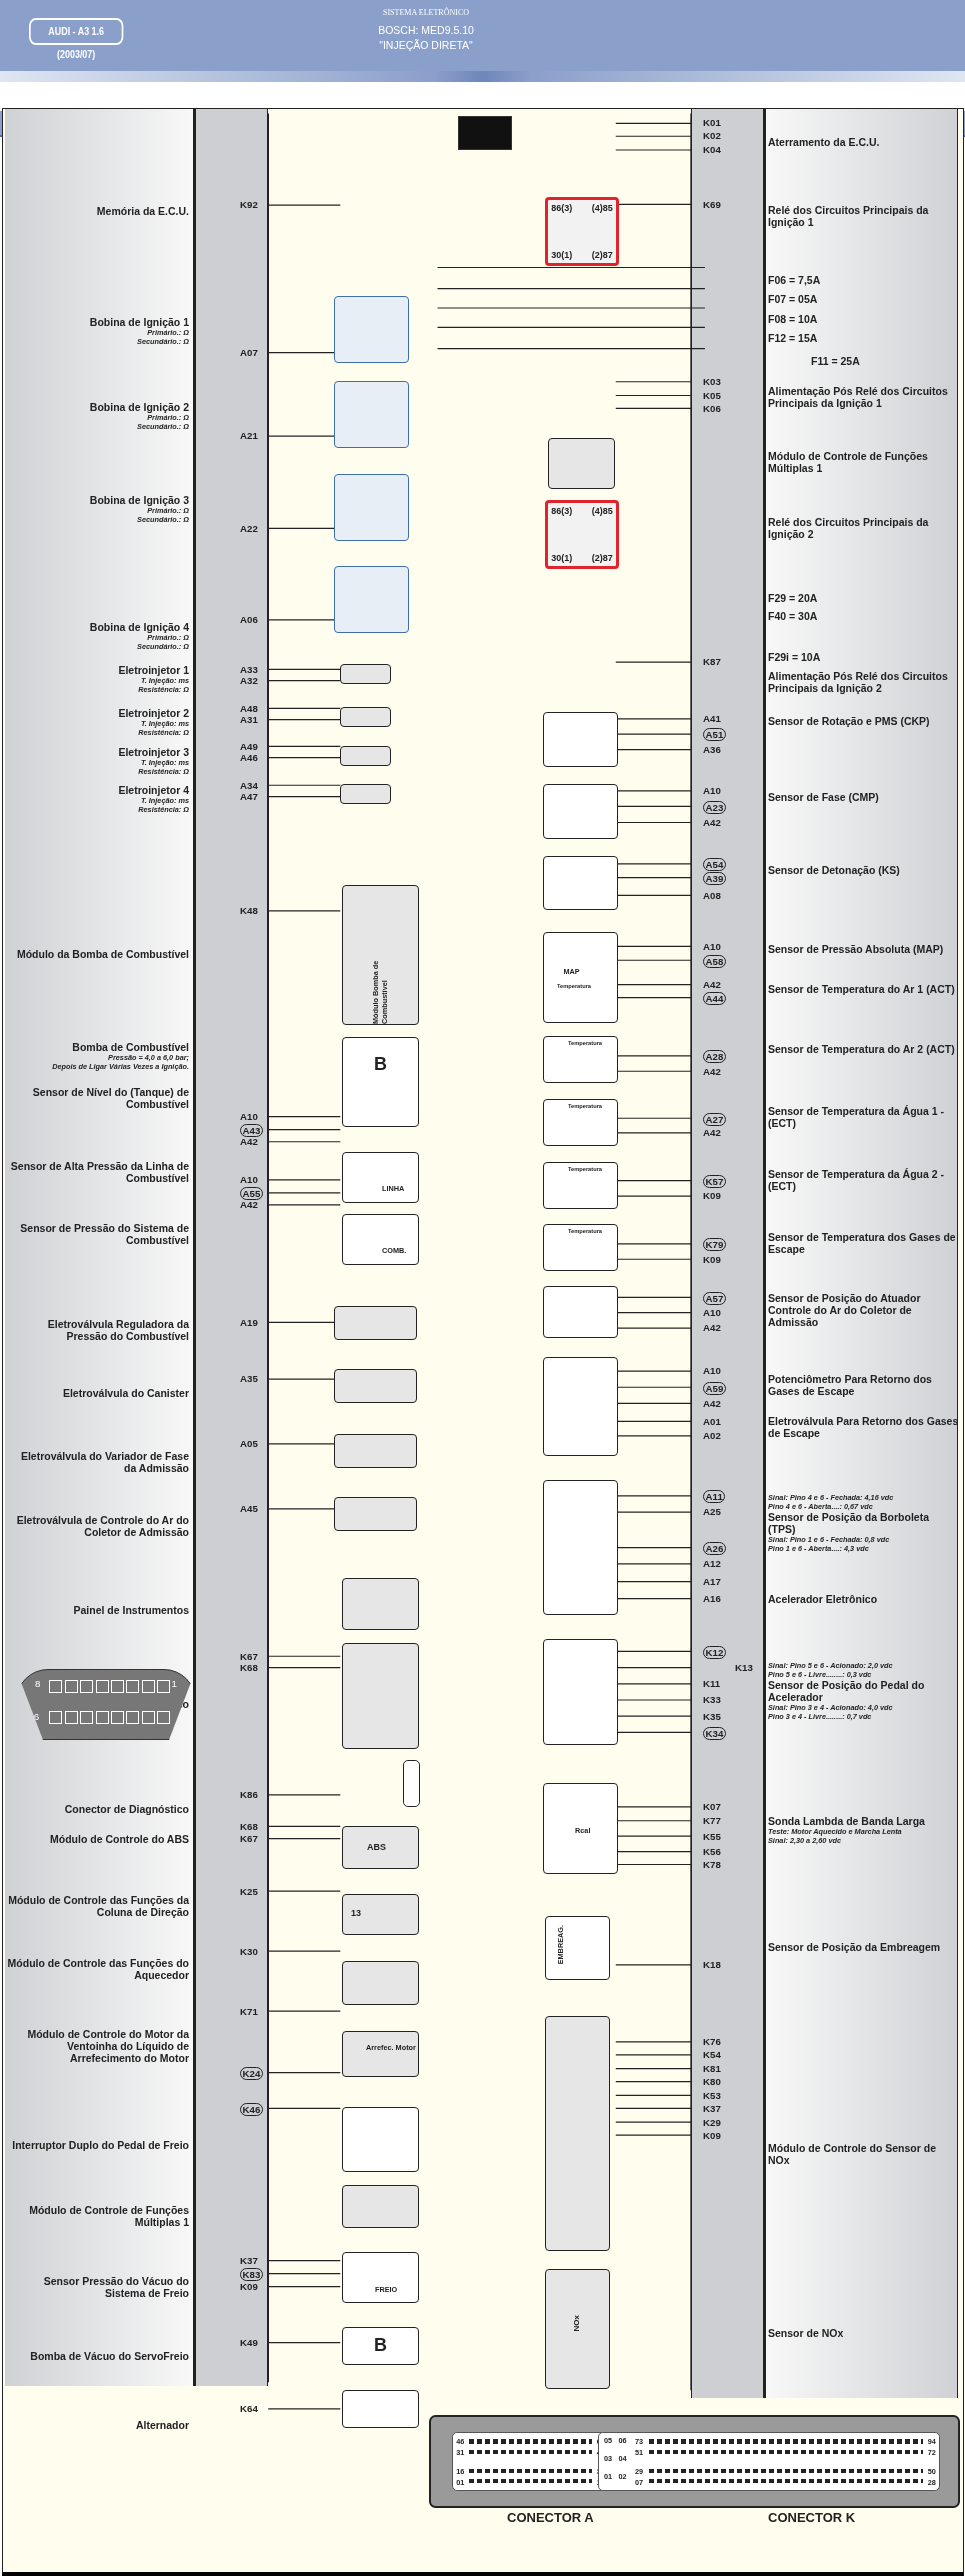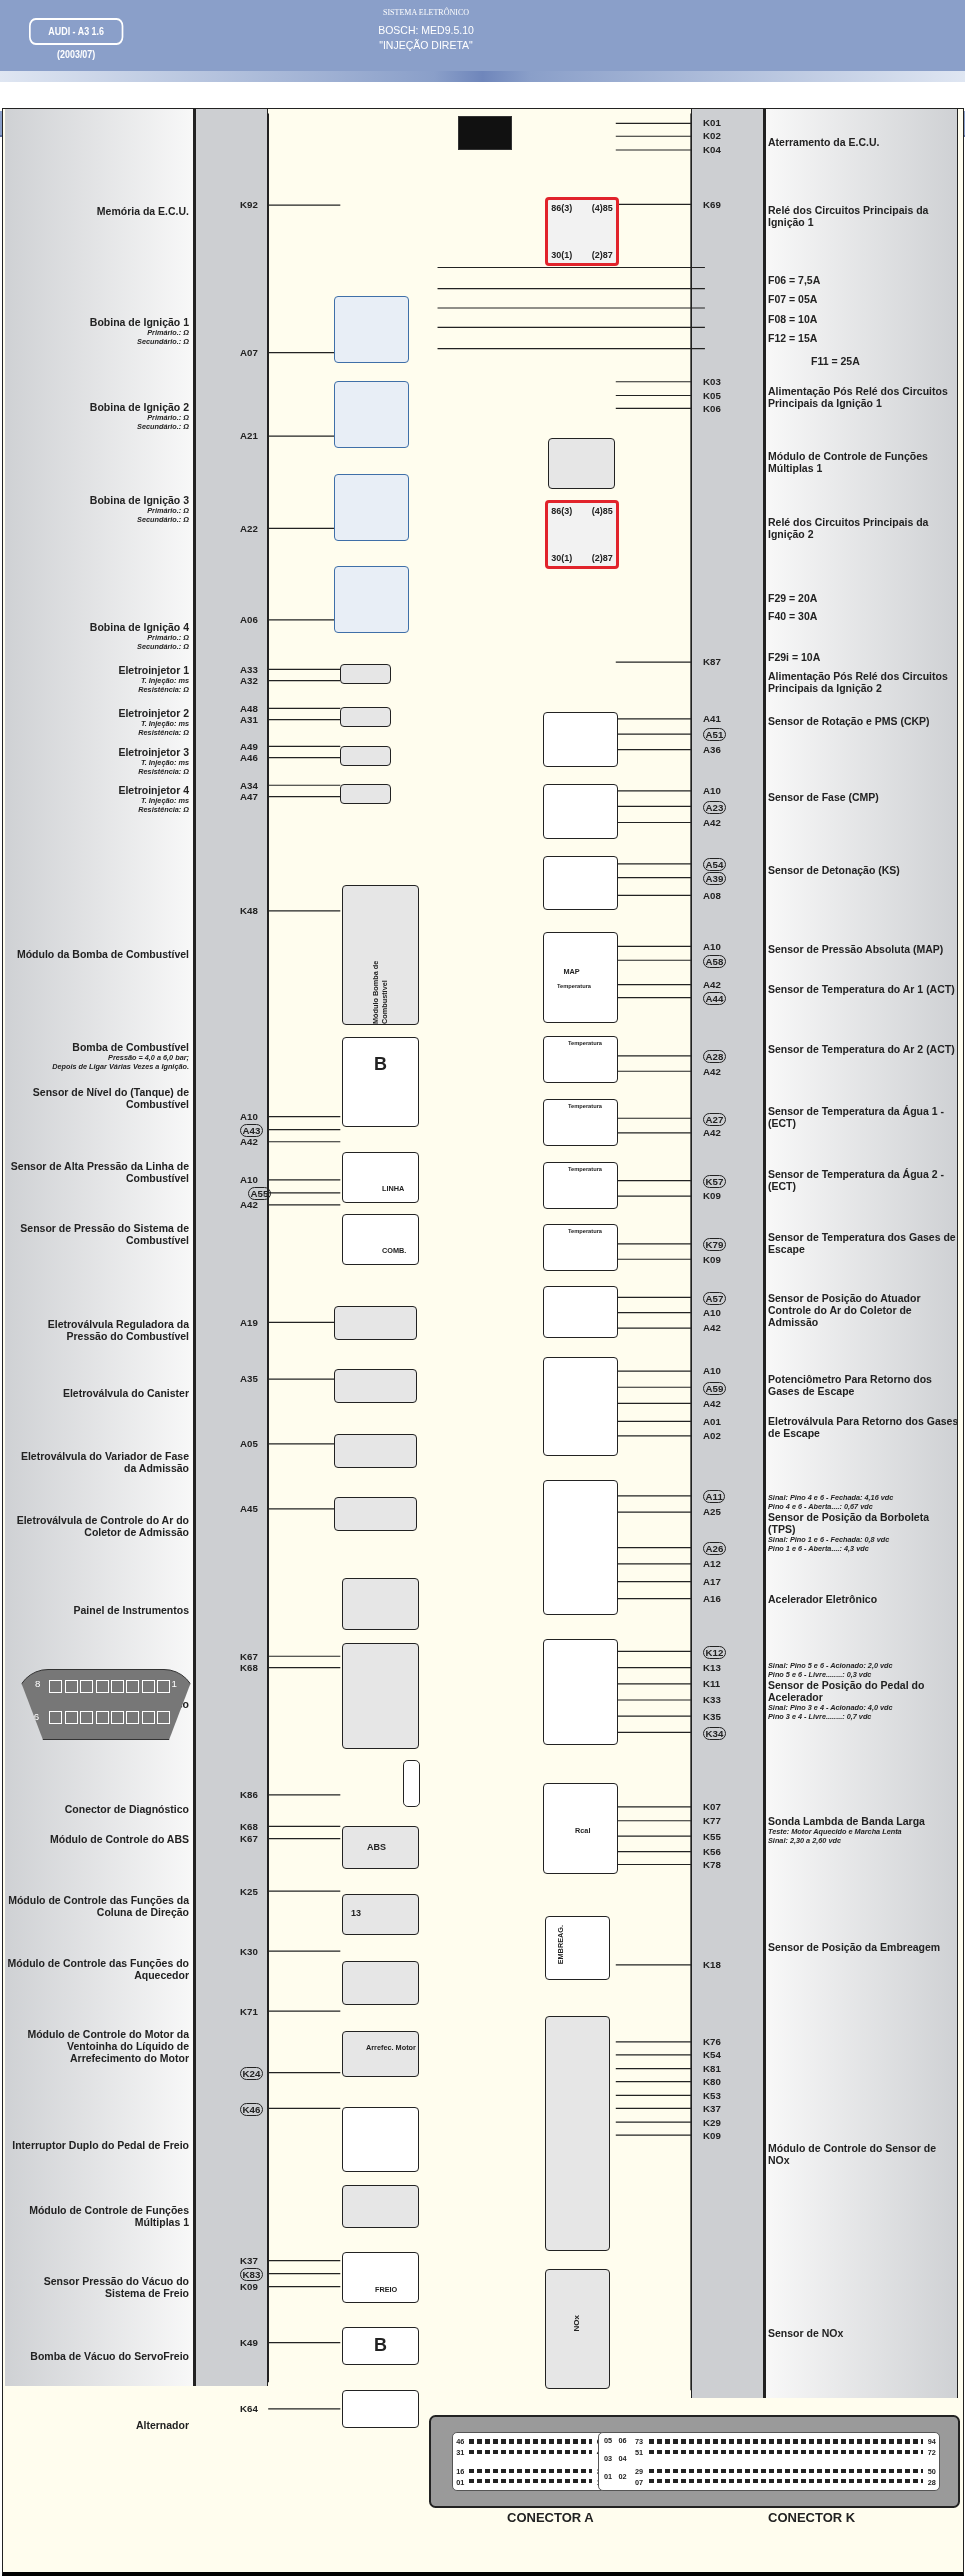--- a/index.html
+++ b/index.html
@@ -215,21 +215,21 @@
     <span class="pin pin-l" style="top: 714px;">A31</span>
     <span class="pin pin-l" style="top: 741px;">A49</span>
     <span class="pin pin-l" style="top: 752px;">A46</span>
     <span class="pin pin-l" style="top: 780px;">A34</span>
     <span class="pin pin-l" style="top: 791px;">A47</span>
     <span class="pin pin-l" style="top: 905px;">K48</span>
     <span class="pin pin-l" style="top: 1111px;">A10</span>
     <span class="pin pin-l circ" style="top: 1124px;">A43</span>
     <span class="pin pin-l" style="top: 1136px;">A42</span>
     <span class="pin pin-l" style="top: 1174px;">A10</span>
-    <span class="pin pin-l circ" style="top: 1187px; margin-left: 8px;">A55</span>
+    <span class="pin pin-l circ" style="top: 1187px;">A55</span>
     <span class="pin pin-l" style="top: 1199px;">A42</span>
     <span class="pin pin-l" style="top: 1317px;">A19</span>
     <span class="pin pin-l" style="top: 1373px;">A35</span>
     <span class="pin pin-l" style="top: 1438px;">A05</span>
     <span class="pin pin-l" style="top: 1503px;">A45</span>
     <span class="pin pin-l" style="top: 1651px;">K67</span>
     <span class="pin pin-l" style="top: 1662px;">K68</span>
     <span class="pin pin-l" style="top: 1789px;">K86</span>
     <span class="pin pin-l" style="top: 1821px;">K68</span>
     <span class="pin pin-l" style="top: 1833px;">K67</span>
@@ -280,21 +280,21 @@
     <span class="pin pin-r" style="top: 1398px;">A42</span>
     <span class="pin pin-r" style="top: 1416px;">A01</span>
     <span class="pin pin-r" style="top: 1430px;">A02</span>
     <span class="pin pin-r circ" style="top: 1490px;">A11</span>
     <span class="pin pin-r" style="top: 1506px;">A25</span>
     <span class="pin pin-r circ" style="top: 1542px;">A26</span>
     <span class="pin pin-r" style="top: 1558px;">A12</span>
     <span class="pin pin-r" style="top: 1576px;">A17</span>
     <span class="pin pin-r" style="top: 1593px;">A16</span>
     <span class="pin pin-r circ" style="top: 1646px;">K12</span>
-    <span class="pin pin-r" style="top: 1662px;">K13</span>
+    <span class="pin pin-r" style="top: 1662px; margin-left: 32px;">K13</span>
     <span class="pin pin-r" style="top: 1678px;">K11</span>
     <span class="pin pin-r" style="top: 1694px;">K33</span>
     <span class="pin pin-r" style="top: 1711px;">K35</span>
     <span class="pin pin-r circ" style="top: 1727px;">K34</span>
     <span class="pin pin-r" style="top: 1801px;">K07</span>
     <span class="pin pin-r" style="top: 1815px;">K77</span>
     <span class="pin pin-r" style="top: 1831px;">K55</span>
     <span class="pin pin-r" style="top: 1846px;">K56</span>
     <span class="pin pin-r" style="top: 1859px;">K78</span>
     <span class="pin pin-r" style="top: 1959px;">K18</span>

